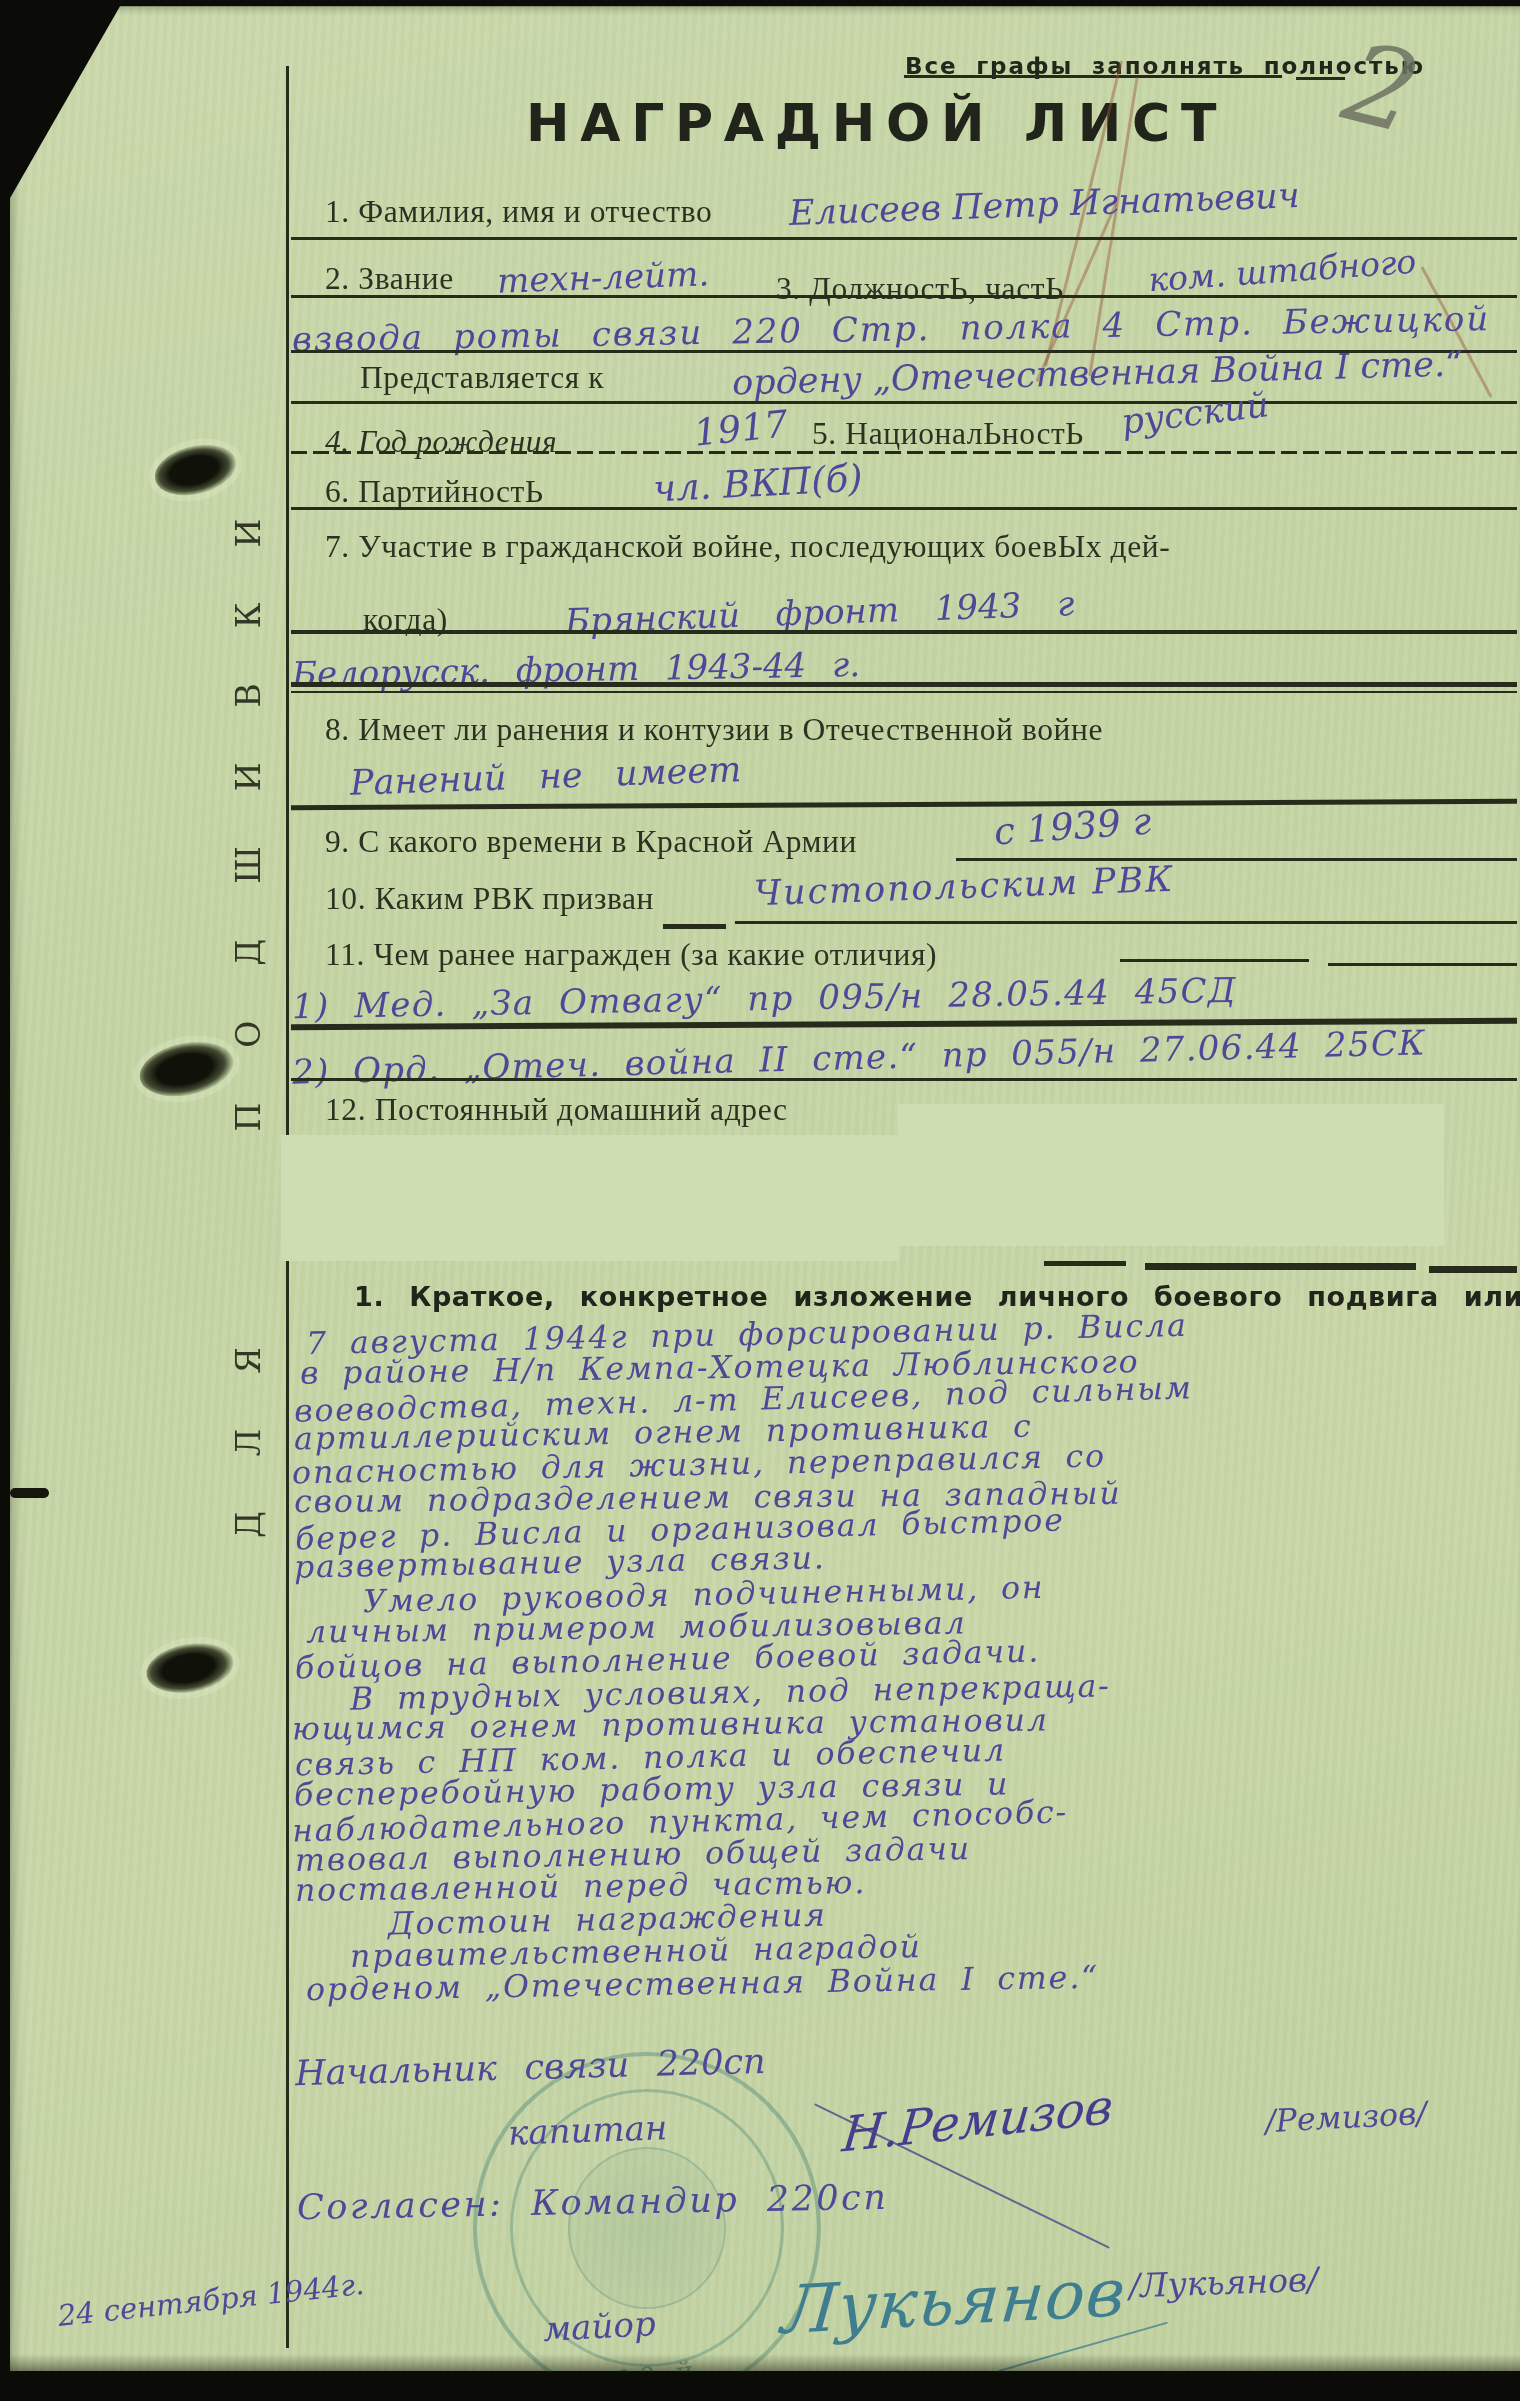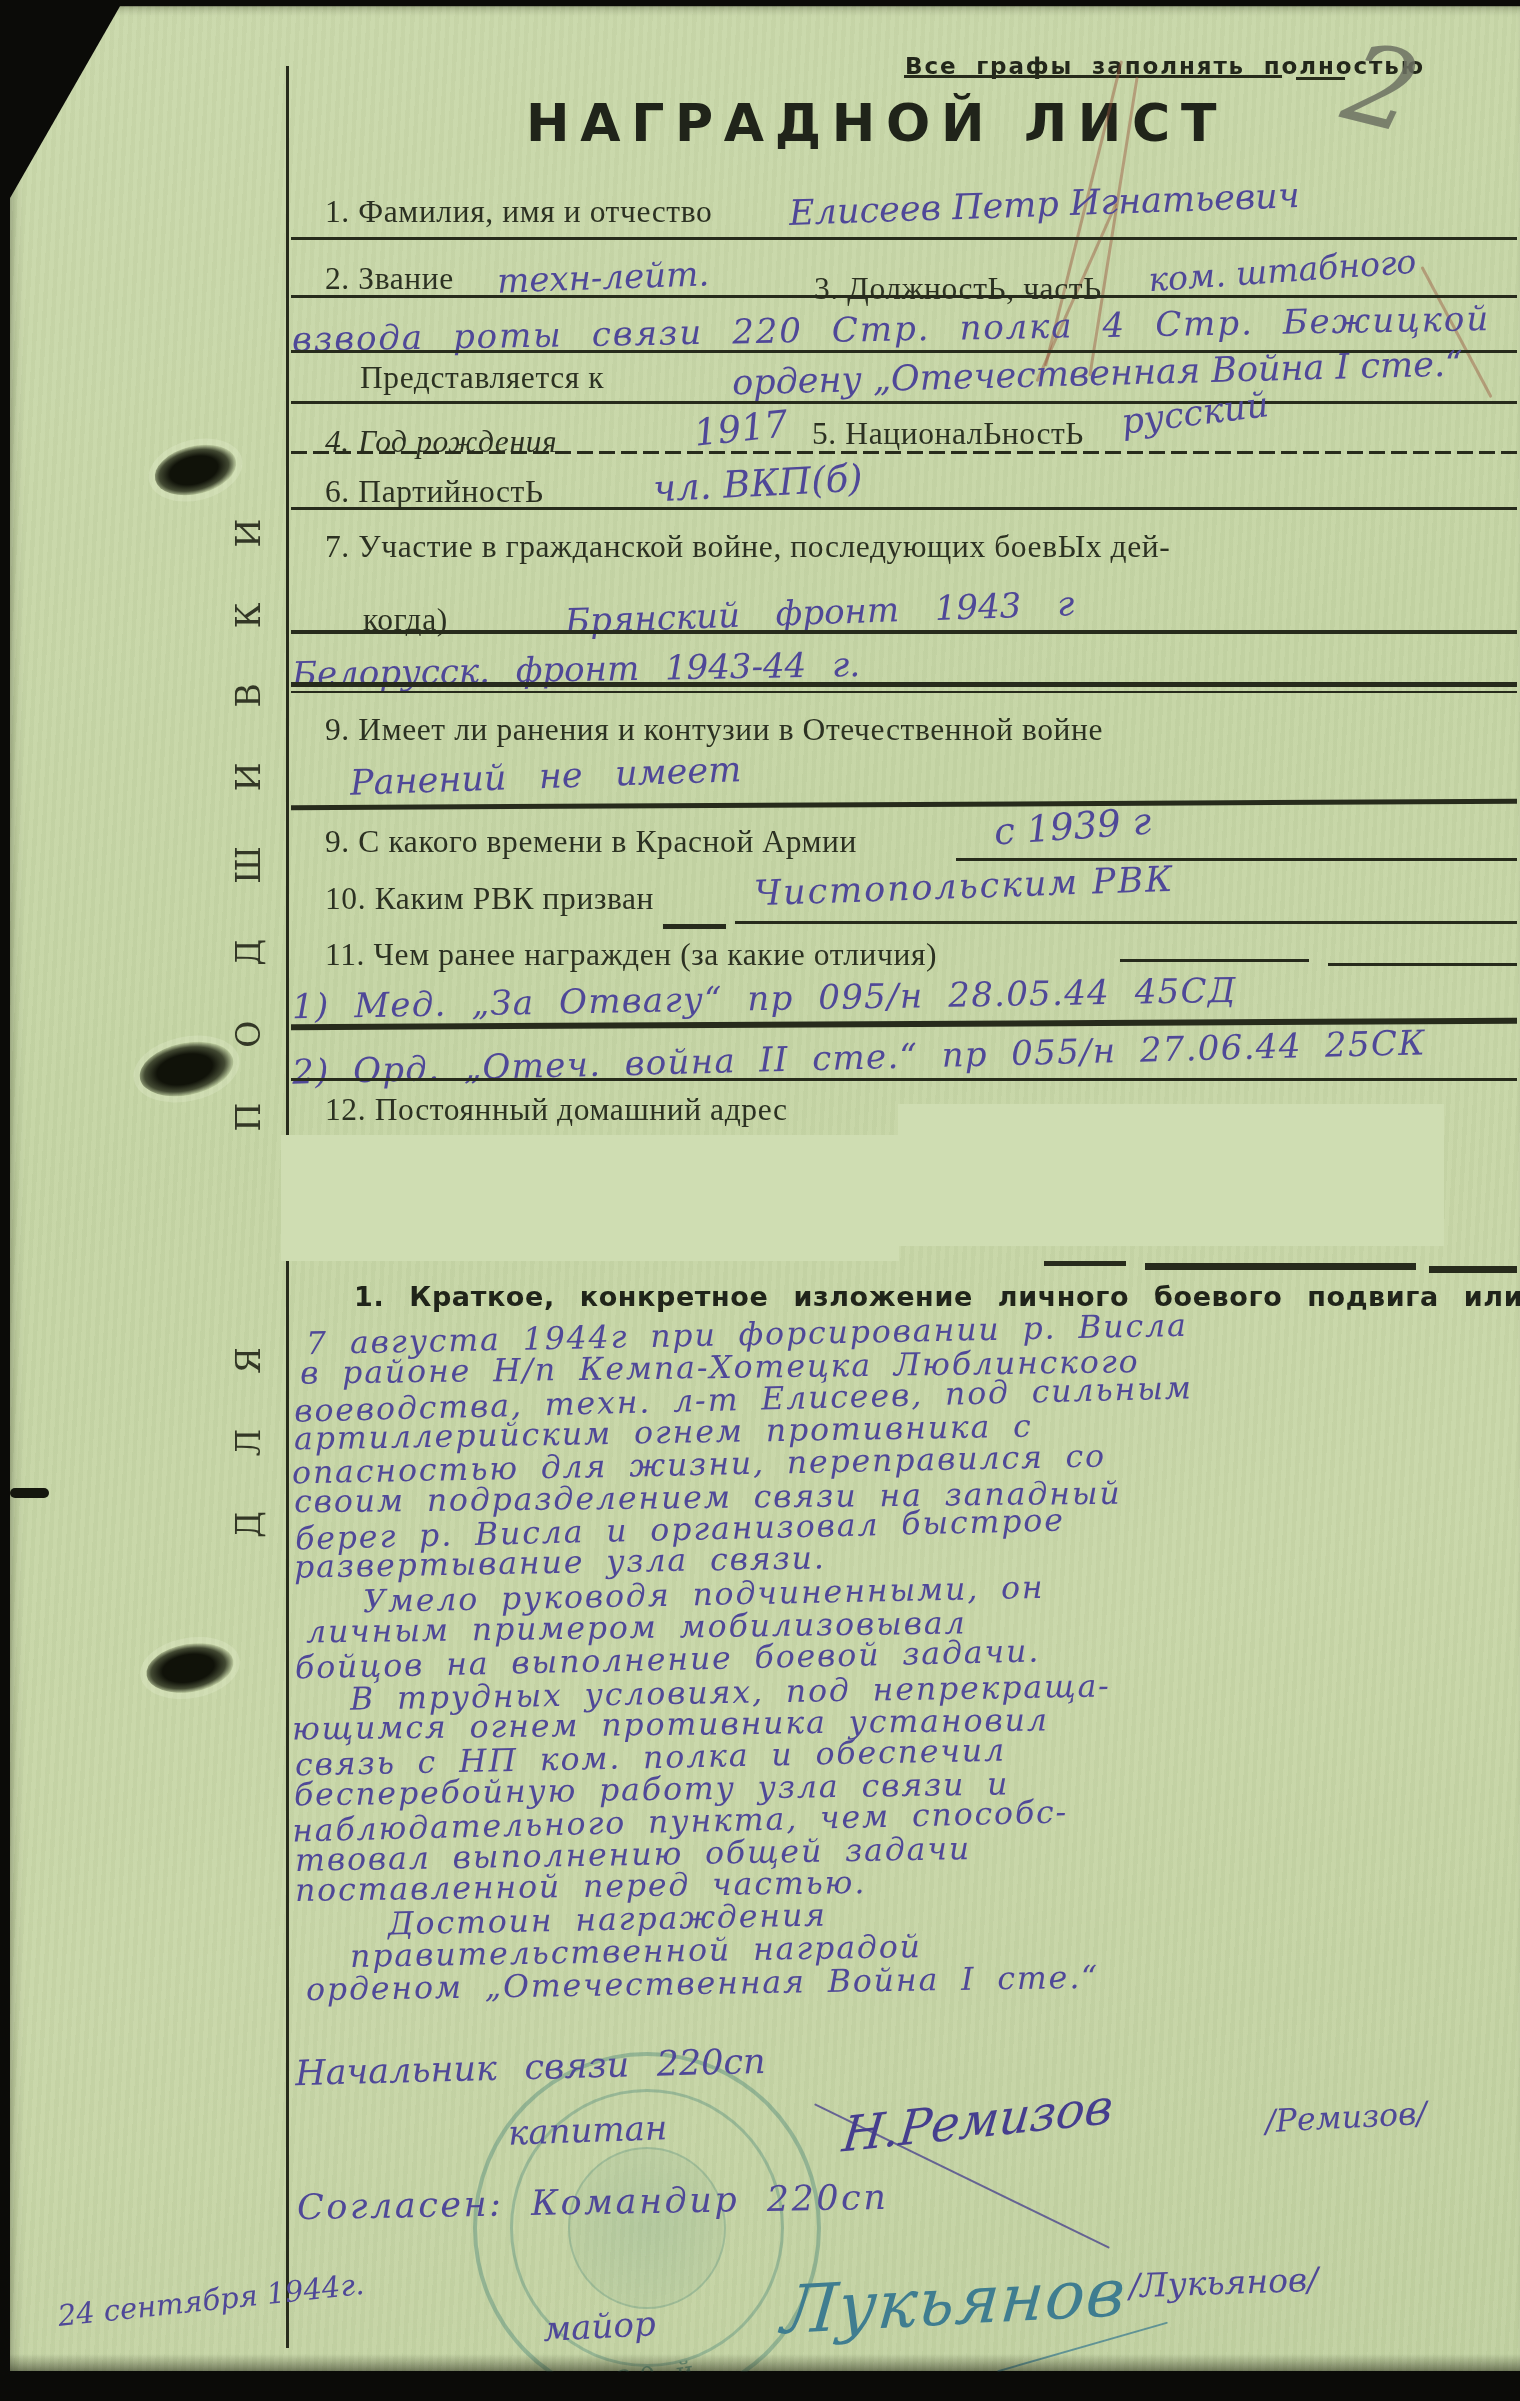--- a/index.html
+++ b/index.html
@@ -82,21 +82,21 @@
   <div class="redstroke" style="left:1102px;top:69px;height:303px;transform:rotate(9deg);"></div>
   <div class="redstroke" style="left:1065px;top:189px;height:195px;transform:rotate(24deg);"></div>
   <div class="redstroke" style="left:1445px;top:252px;height:148px;transform:rotate(-28deg);"></div>
 
   <div class="label" style="left:315px;top:188px;">1. Фамилия, имя и отчество</div>
   <div class="hw" style="left:779px;top:178px;font-size:35px;transform:rotate(-2deg);">Елисеев Петр Игнатьевич</div>
   <div class="rule" style="left:281px;top:231px;width:1226px;height:3.2px;"></div>
 
   <div class="label" style="left:315px;top:255px;">2. Звание</div>
   <div class="hw" style="left:487px;top:251px;transform:rotate(-2deg);">техн-лейт.</div>
-  <div class="label" style="left:766px;top:265px;margin-left:38px;">3. ДолжностЬ, частЬ</div>
+  <div class="label" style="left:766px;top:265px;">3. ДолжностЬ, частЬ</div>
   <div class="hw" style="left:1138px;top:245px;font-size:33px;transform:rotate(-4deg);">ком. штабного</div>
   <div class="rule" style="left:281px;top:289px;width:1226px;height:3.2px;"></div>
   <div class="hw" style="left:282px;top:301px;letter-spacing:1.9px;word-spacing:16.4px;transform:rotate(-1deg);">взвода роты связи 220 Стр. полка 4 Стр. Бежицкой дивизии</div>
   <div class="rule" style="left:281px;top:344px;width:1226px;height:3.2px;"></div>
 
   <div class="label" style="left:350px;top:354px;">Представляется к</div>
   <div class="hw" style="left:722px;top:347px;font-size:35px;transform:rotate(-1.5deg);">ордену „Отечественная Война I сте.“</div>
   <div class="rule" style="left:281px;top:395px;width:1226px;height:2.5px;"></div>
 
   <div class="label" style="left:315px;top:418px;font-style:italic;">4. Год рождения</div>
@@ -110,21 +110,21 @@
   <div class="rule" style="left:281px;top:501px;width:1226px;height:3.2px;"></div>
 
   <div class="label" style="left:315px;top:523px;">7. Участие в гражданской войне, последующих боевЫх дей-</div>
   <div class="label" style="left:353px;top:596px;">когда)</div>
   <div class="hw" style="left:555px;top:586px;word-spacing:25px;transform:rotate(-2deg);">Брянский фронт 1943 г</div>
   <div class="rule" style="left:281px;top:624px;width:1226px;height:3.8px;"></div>
   <div class="hw" style="left:282px;top:643px;word-spacing:15px;transform:rotate(-1deg);">Белорусск. фронт 1943-44 г.</div>
   <div class="rule" style="left:281px;top:676px;width:1226px;height:4.4px;"></div>
   <div class="rule" style="left:281px;top:685px;width:1226px;height:1.9px;"></div>
 
-  <div class="label" style="left:315px;top:706px;">9. Имеет ли ранения и контузии в Отечественной войне</div>
+  <div class="label" style="left:315px;top:706px;">8. Имеет ли ранения и контузии в Отечественной войне</div>
   <div class="hw" style="left:340px;top:750px;font-size:35px;word-spacing:21.4px;transform:rotate(-2deg);">Ранений не имеет</div>
   <div class="rule" style="left:281px;top:796px;width:1226px;height:5px;transform:rotate(-.3deg);"></div>
 
   <div class="label" style="left:315px;top:818px;">9. С какого времени в Красной Армии</div>
   <div class="hw" style="left:984px;top:799px;font-size:37px;transform:rotate(-4deg);">с 1939 г</div>
   <div class="rule" style="left:946px;top:852px;width:561px;height:3.2px;"></div>
 
   <div class="label" style="left:315px;top:875px;">10. Каким РВК призван</div>
   <div class="hw" style="left:744px;top:860px;font-size:35px;letter-spacing:1.9px;transform:rotate(-2deg);">Чистопольским РВК</div>
   <div class="rule" style="left:653px;top:918px;width:63px;height:4.4px;"></div>

